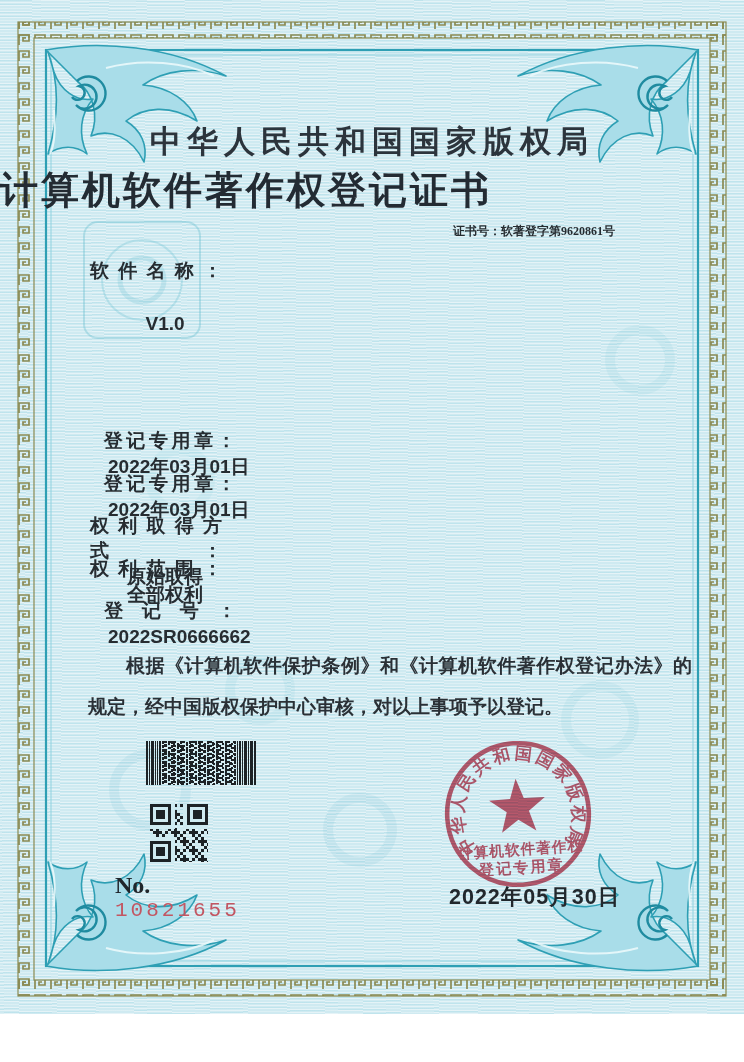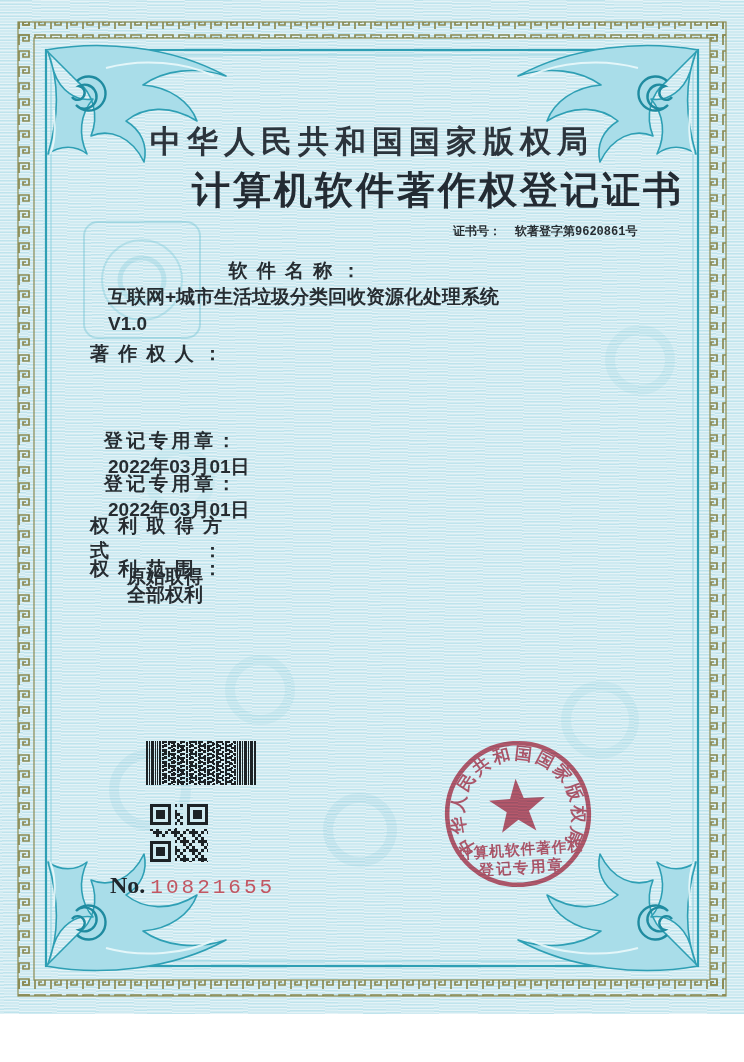--- a/index.html
+++ b/index.html
@@ -14,44 +14,44 @@
       repeating-linear-gradient(1.5deg, rgba(255,255,255,.45) 0 1px, rgba(255,255,255,0) 1px 3px),
       repeating-linear-gradient(-1.2deg, rgba(126,203,219,.20) 0 1px, rgba(126,203,219,0) 1px 4px);
   }
   .deco{position:absolute;left:0;top:0;width:744px;height:1014px;}
   .issuer-title{
     position:absolute;left:0;top:121px;width:744px;text-align:center;
     font-family:"Liberation Serif","DejaVu Serif",serif;font-weight:bold;
     font-size:31px;letter-spacing:6px;color:#2c343c;white-space:nowrap;
   }
   .doc-title{
-    position:absolute;left:0;top:165px;width:684px;text-align:right;
+    position:absolute;left:0;top:165px;width:684px;text-align:left;
     font-family:"Liberation Serif","DejaVu Serif",serif;font-weight:bold;
     font-size:38px;letter-spacing:3px;color:#232b33;white-space:nowrap;
   }
   .certno{
     position:absolute;left:453px;top:223px;display:flex;align-items:baseline;
     font-size:12px;font-weight:bold;color:#262c31;white-space:nowrap;
   }
-  .certno .cn-val{margin-left:14px;font-family:Liberation Mono, monospace;}
+  .certno .cn-val{font-family:Liberation Serif, serif;}
   .row{position:absolute;left:90px;display:flex;align-items:center;color:#262c31;flex-direction:column;}
   .lbl{
     display:inline-block;width:132px;font-size:19px;font-weight:bold;
     text-align:justify;text-align-last:justify;line-height:25px;flex:none;
   }
   .val{margin-left:18px;font-size:19px;font-weight:bold;line-height:27px;max-width:440px;}
   .r0{top:258px}.r1{top:341px}.r2{top:428px}.r3{top:471px}.r4{top:513px}.r5{top:556px}.r6{top:598px}
   .statement{
     position:absolute;left:88px;top:645px;width:604px;
     font-size:19px;font-weight:600;line-height:41px;color:#2a3036;
     text-indent:38px;text-align:justify;word-break:break-all;
   }
   .barcode{position:absolute;left:146px;top:741px;width:110px;height:44px;}
   .qrcode{position:absolute;left:150px;top:804px;width:58px;height:58px;}
-  .serial{position:absolute;left:110px;top:872px;display:flex;align-items:baseline;}
+  .serial{position:absolute;left:110px;top:872px;display:flex;align-items:baseline;flex-direction:column;}
   .serial .no{font-family:"Liberation Serif","DejaVu Serif",serif;font-weight:bold;font-size:24px;color:#20262b;}
   .serial .num{margin-left:5px;font-family:"Liberation Mono","DejaVu Sans Mono",monospace;
     font-size:21px;letter-spacing:3px;color:#c25662;}
   .seal{position:absolute;left:432px;top:728px;width:172px;height:172px;opacity:.93;mix-blend-mode:multiply;}
   .issue-date{
     position:absolute;left:449px;top:882px;font-size:21.5px;font-weight:bold;
     color:#22282d;letter-spacing:1px;white-space:nowrap;
   }
 </style>
 </head>
@@ -105,27 +105,26 @@
   <div class="doc-title">计算机软件著作权登记证书</div>
 
   <div class="certno">
     <span>证书号：</span>
     <span class="cn-val">软著登字第9620861号</span>
   </div>
 
   <div class="row r0">
     <span class="lbl">软件名称：</span>
     <span class="val">
-      <span>互联网+城市生活垃圾分类回收资源化处理系统</span><br>
+      <br>
       <span>V1.0</span>
     </span>
   </div>
 
   <div class="row r1">
-    <span class="lbl">著作权人：</span>
   </div>
 
   <div class="row r2">
     <span class="lbl">登记专用章：</span>
     <span class="val">2022年03月01日</span>
   </div>
 
   <div class="row r3">
     <span class="lbl">登记专用章：</span>
     <span class="val">2022年03月01日</span>
@@ -134,21 +133,26 @@
   <div class="row r5">
     <span class="lbl">权利范围：</span>
     <span class="val">全部权利</span>
   </div>
 
   <div class="row r4">
     <span class="lbl">权利取得方式：</span>
     <span class="val">原始取得</span>
   </div>
 
-
+  <div class="row r6">
+    <span class="lbl">登记号：</span>
+    <span class="val">2022SR0666662</span>
+  </div>
+
+  <div class="statement">根据《计算机软件保护条例》和《计算机软件著作权登记办法》的规定，经中国版权保护中心审核，对以上事项予以登记。</div>
 
   <svg class="barcode" viewBox="0 0 110 44" shape-rendering="crispEdges" aria-hidden="true">
     <defs>
       <pattern id="bcA" width="9" height="4" patternUnits="userSpaceOnUse">
         <rect x="0" y="0" width="3" height="2" fill="#1d2226"></rect>
         <rect x="4" y="2" width="2" height="2" fill="#1d2226"></rect>
         <rect x="7" y="0" width="2" height="3" fill="#1d2226"></rect>
       </pattern>
       <pattern id="bcB" width="13" height="6" patternUnits="userSpaceOnUse">
         <rect x="1" y="1" width="2" height="4" fill="#1d2226"></rect>
@@ -216,14 +220,15 @@
       <path id="sealArc" d="M-33.9,42 A54,54 0 1 1 33.9,42" fill="none"></path>
       <text font-size="17" font-weight="bold" letter-spacing="3" fill="#c94f63" text-anchor="middle">
         <textPath href="#sealArc" startOffset="50%">中华人民共和国国家版权局</textPath>
       </text>
       <polygon fill="#c94f63" transform="translate(0,-6)" points="0,-29 6.8,-9.4 27.6,-9.0 11.0,3.6 17.0,23.5 0,11.6 -17.0,23.5 -11.0,3.6 -27.6,-9.0 -6.8,-9.4"></polygon>
       <text y="40" text-anchor="middle" font-size="14.5" font-weight="bold" letter-spacing="1" fill="#c94f63">计算机软件著作权</text>
       <text y="58" text-anchor="middle" font-size="15" font-weight="bold" letter-spacing="2" fill="#c94f63">登记专用章</text>
     </g>
   </svg>
 
+  <div class="issue-date">2022年05月30日</div>
 
 </div>
 
 </body></html>

